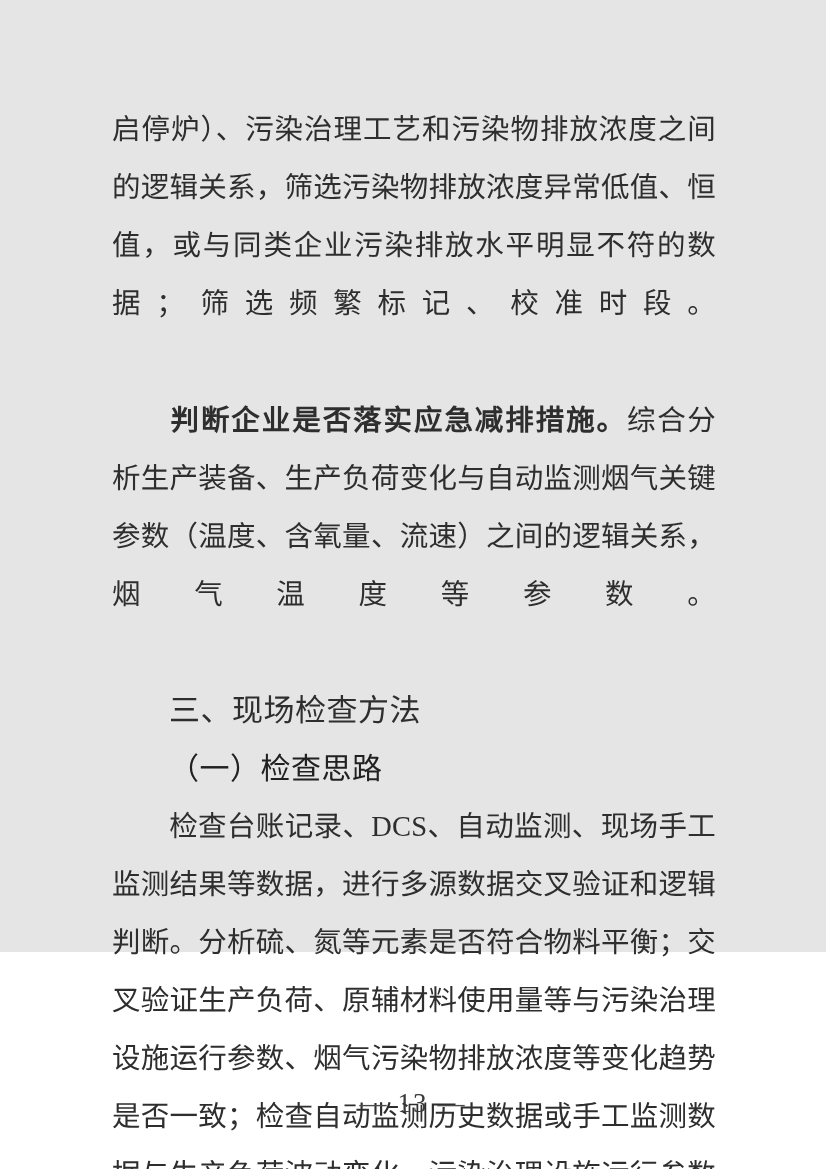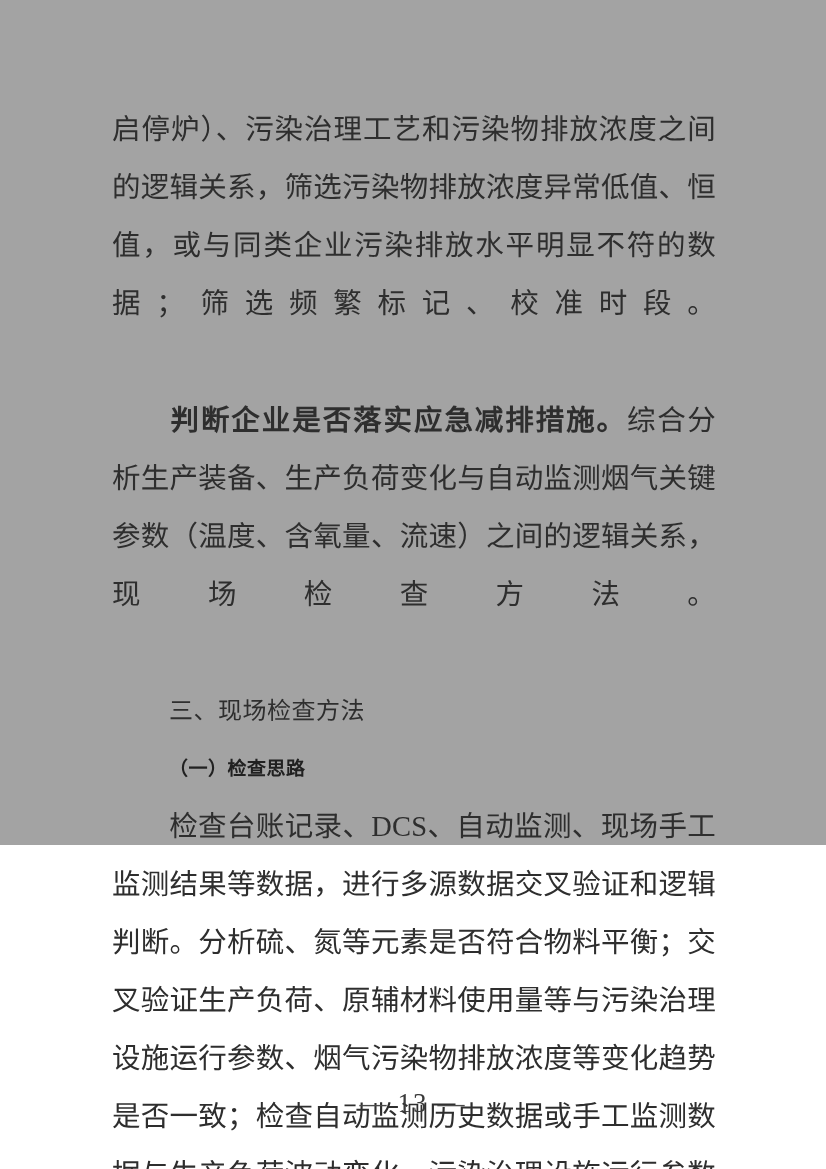--- a/index.html
+++ b/index.html
@@ -12,22 +12,22 @@
     width: 826px;
     height: 1169px;
     overflow: hidden;
     font-family: "Liberation Serif", "DejaVu Serif", serif;
     color: #2b2b2b;
   }
 
   .page {
     position: relative;
     width: 826px;
-    height: 845px;
-    background: #a3a3a3;
+    height: 952px;
+    background: #e5e5e5;
     box-sizing: border-box;
   }
 
   
   .text-body {
     position: absolute;
     left: 112px;
     top: 101px;
     width: 604px;
   }
@@ -67,37 +67,37 @@
   
   .lead-bold {
     font-weight: bold;
     font-family: "Liberation Sans", "DejaVu Sans", sans-serif;
     letter-spacing: 0.5px;
   }
 
   
   .section-heading {
     margin: 0;
-    font-size: 24px;
+    font-size: 31px;
     line-height: 58px;
     font-weight: normal;
     letter-spacing: 0.5px;
     color: #2e2e2e;
   }
   .section-heading .first-indent {
     display: inline-block;
     width: 57px;
   }
 
   
   .sub-heading {
     margin: 0;
-    font-size: 19px;
+    font-size: 30px;
     line-height: 58px;
-    font-weight: bold;
+    font-weight: normal;
     font-family: "Liberation Sans", "DejaVu Sans", sans-serif;
     letter-spacing: 0.5px;
     color: #212121;
   }
   .sub-heading .first-indent {
     display: inline-block;
     width: 57px;
   }
 
   
@@ -131,21 +131,21 @@
 </head>
 <body>
 
 <div class="page scan-ink">
 
   <div class="text-body">
 
     <p class="line-block para justify-all">启停炉）、污染治理工艺和污染物排放浓度之间的逻辑关系，筛选污染物排放浓度异常低值、恒值，或与同类企业污染排放水平明显不符的数据；筛选频繁标记、校准时段。</p>
 
     <p class="line-block para justify-all">
-      <span class="first-indent"></span><span class="lead-bold">判断企业是否落实应急减排措施。</span><span>综合分析生产装备、生产负荷变化与自动监测烟气关键参数（温度、含氧量、流速）之间的逻辑关系，现场检查方法。</span>
+      <span class="first-indent"></span><span class="lead-bold">判断企业是否落实应急减排措施。</span><span>综合分析生产装备、生产负荷变化与自动监测烟气关键参数（温度、含氧量、流速）之间的逻辑关系，烟气温度等参数。</span>
     </p>
 
 
     <h2 class="section-heading">
       <span class="first-indent"></span><span>三、现场检查方法</span>
     </h2>
 
     <h3 class="sub-heading">
       <span class="first-indent"></span><span>（一）检查思路</span>
     </h3>

